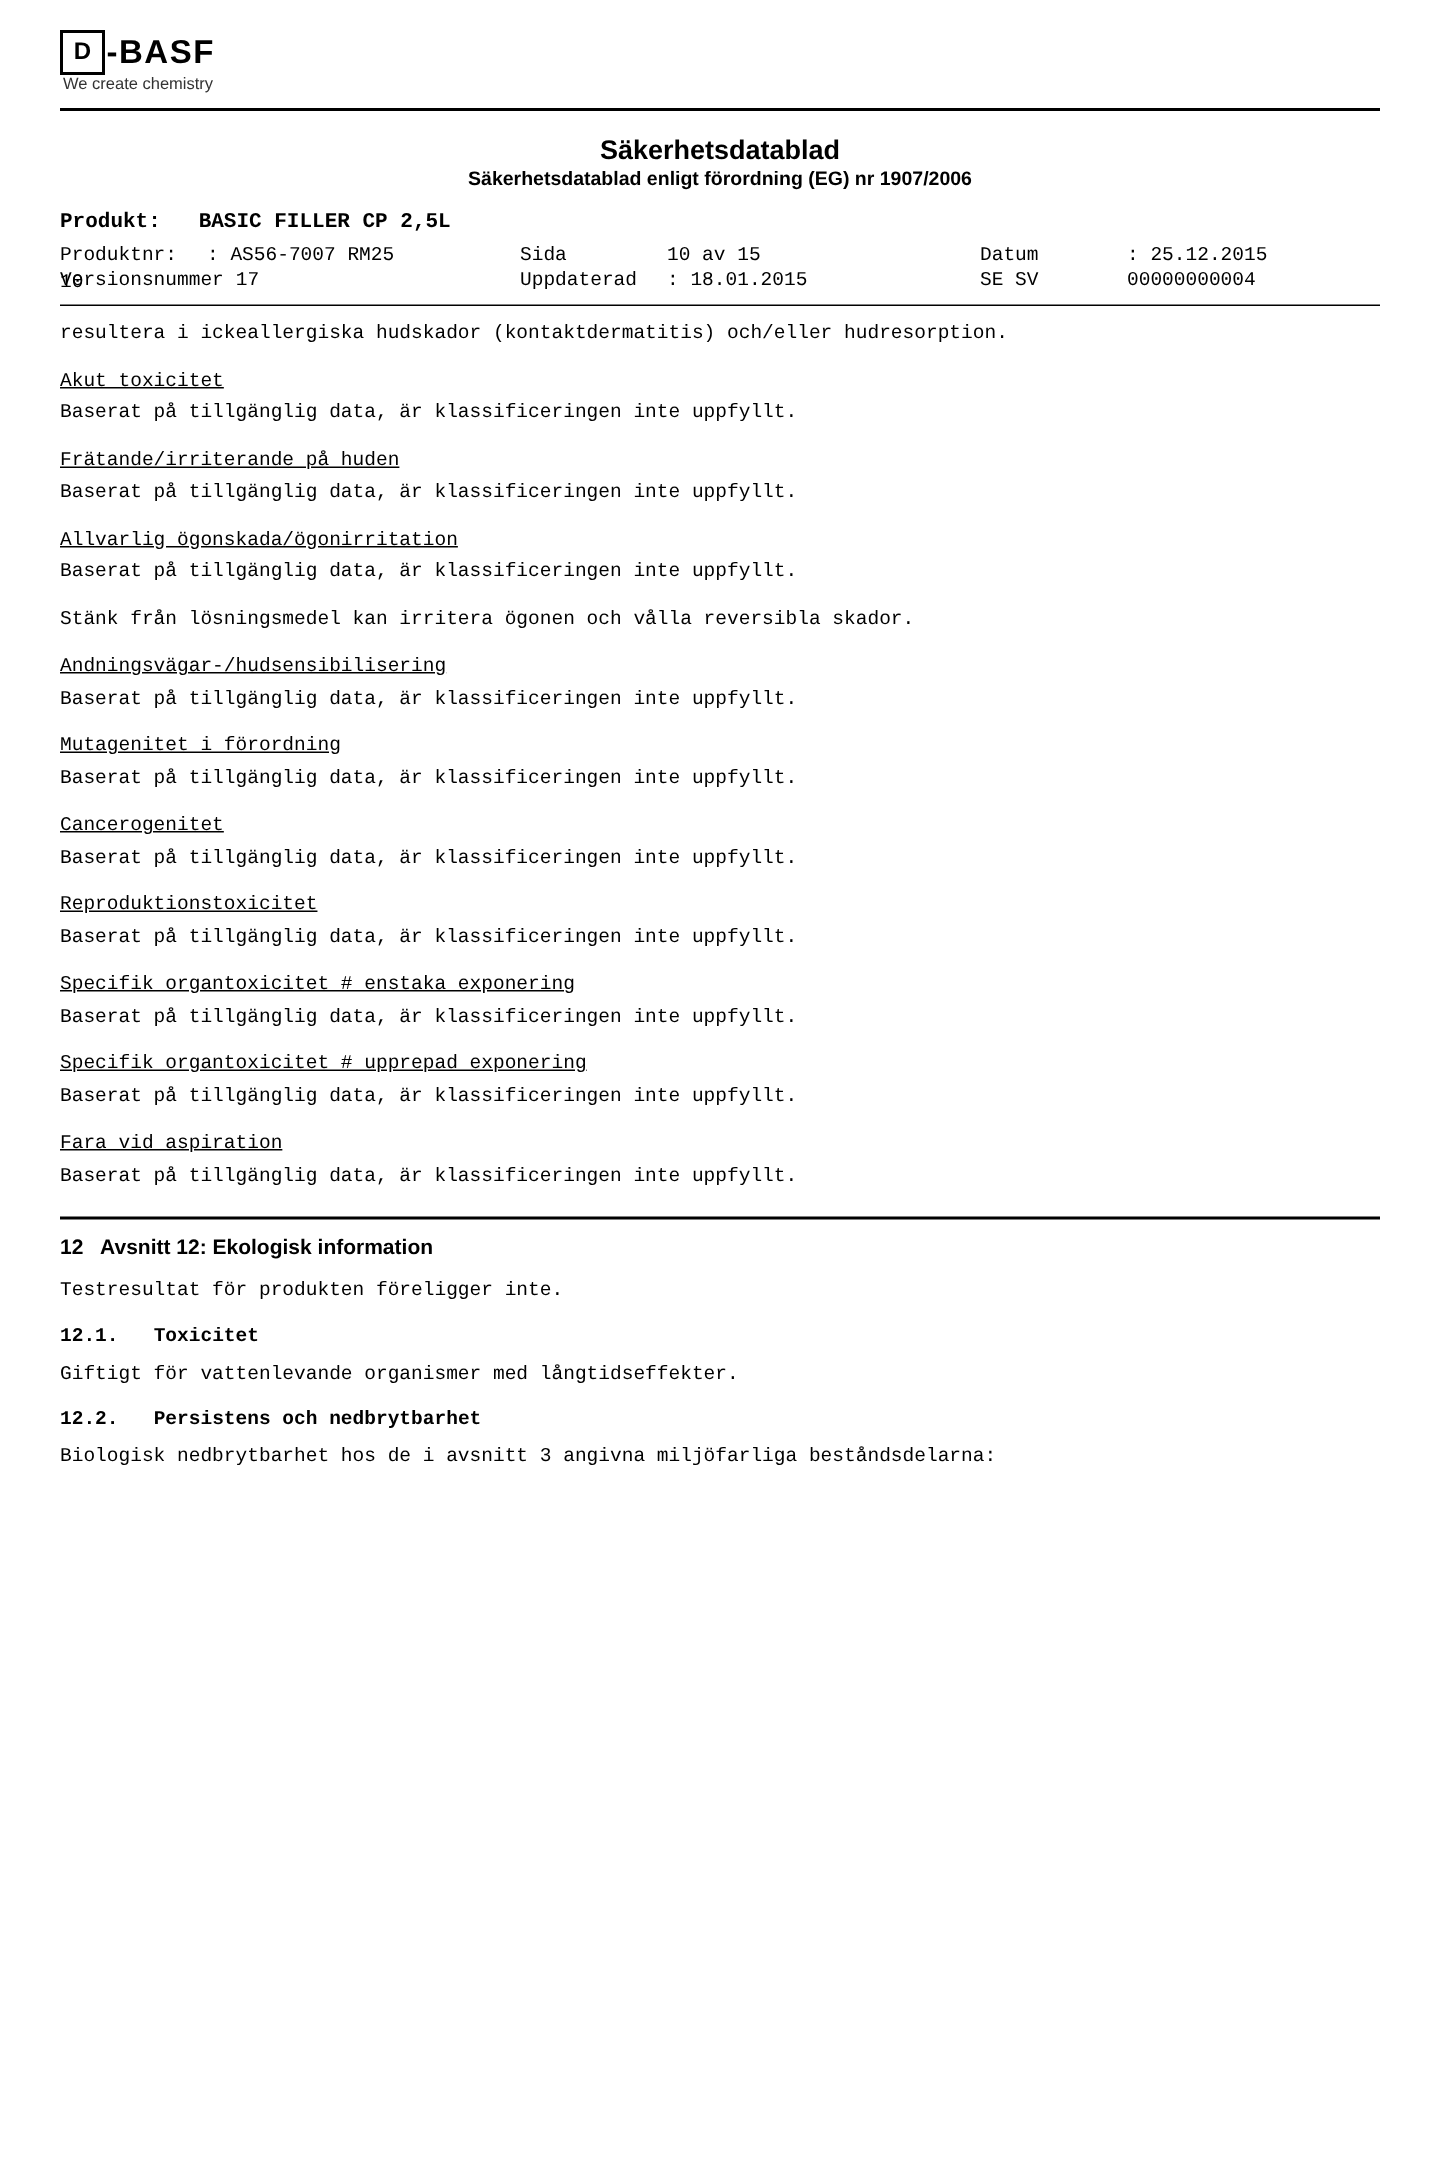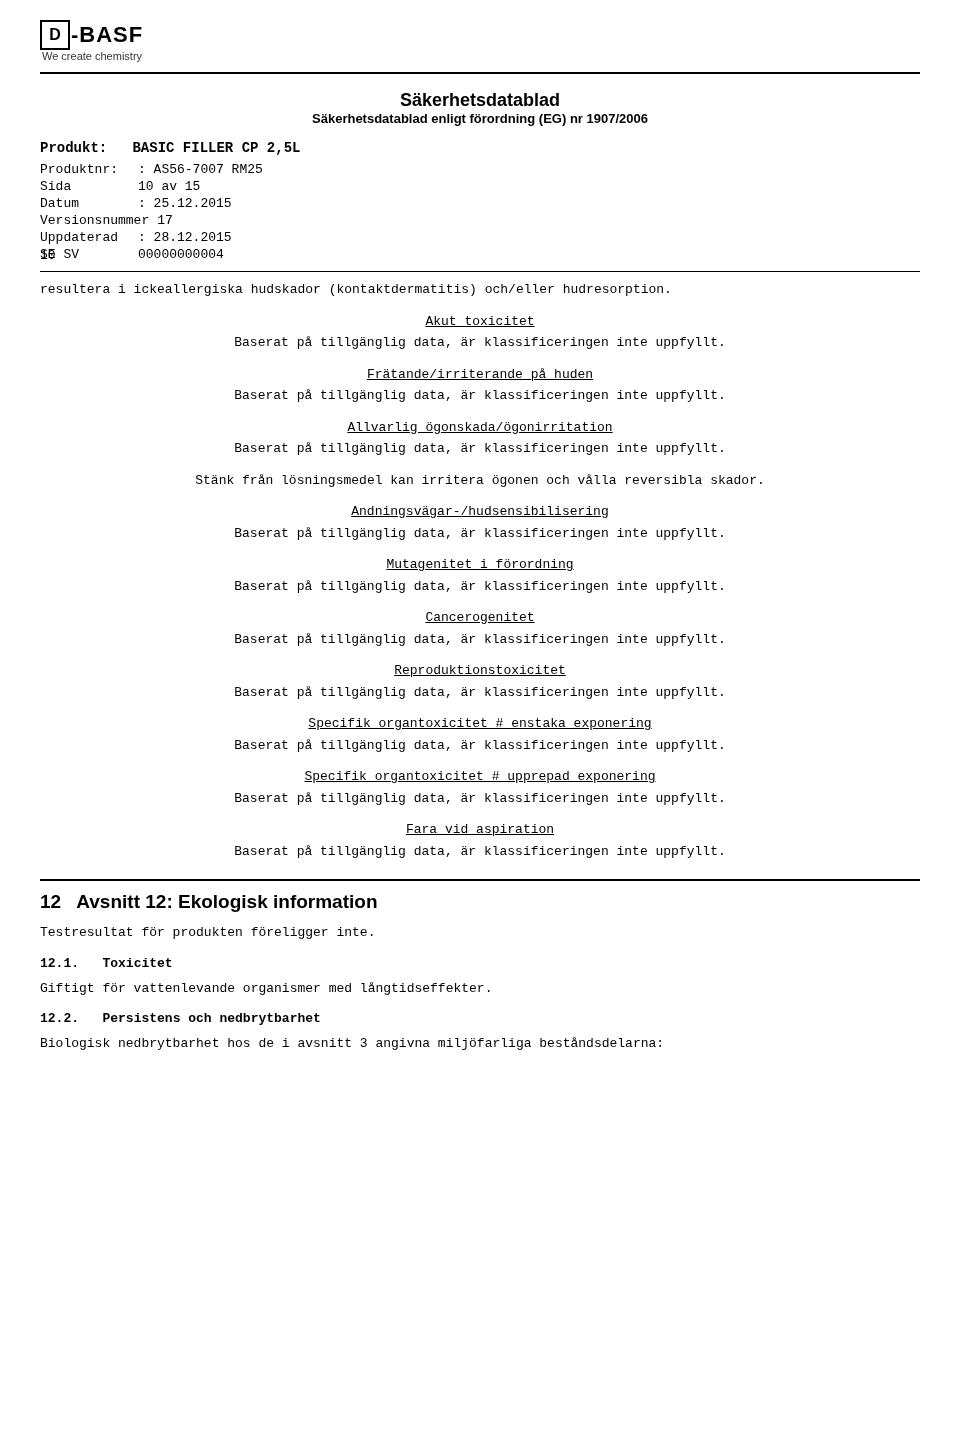--- a/index.html
+++ b/index.html
@@ -52,21 +52,21 @@
     .product-info {
       margin: 14px 0 8px 0;
     }
     .product-name {
       font-size: 14px;
       font-weight: bold;
       margin-bottom: 6px;
     }
     .meta-table {
       display: grid;
-      grid-template-columns: 1fr;
+      grid-template-columns: 1fr 1fr 1fr;
       gap: 2px 40px;
       font-size: 13px;
       margin-bottom: 4px;
     }
     .meta-row {
       display: flex;
       gap: 8px;
     }
     .meta-label {
       min-width: 90px;
@@ -85,39 +85,38 @@
     .content {
       margin-top: 8px;
       font-size: 13px;
       line-height: 1.5;
     }
     .intro-text {
       margin-bottom: 12px;
     }
     .sub-section {
       margin-bottom: 12px;
-      text-align: center;
     }
     .sub-section-title {
       text-decoration: underline;
       font-weight: normal;
       margin-bottom: 2px;
     }
     .sub-section-text {
       margin-left: 0;
     }
     
     .section-header {
       margin-top: 18px;
       margin-bottom: 10px;
       border-top: 2px solid #000;
       padding-top: 10px;
     }
     .section-title {
-      font-size: 19px;
+      font-size: 14px;
       font-weight: bold;
       font-family: Arial, sans-serif;
     }
     .section-content {
       font-size: 13px;
       line-height: 1.6;
     }
     .section-content p {
       margin-bottom: 8px;
     }
@@ -201,21 +200,21 @@
         <span class="meta-value">: 25.12.2015</span>
       </div>
 
       <div class="meta-row">
         <span class="meta-label">Versionsnummer</span>
         <span class="meta-value">17</span>
       </div>
 
       <div class="meta-row">
         <span class="meta-label">Uppdaterad</span>
-        <span class="meta-value">: 28.12.2015</span>
+        <span class="meta-value">: 18.01.2015</span>
       </div>
 
       <div class="meta-row">
         <span class="meta-label">SE SV</span>
         <span class="meta-value">00000000004</span>
       </div>
     </div>
 
     <div style="font-size:13px; margin-top:-18px;">
       <span>10</span>

